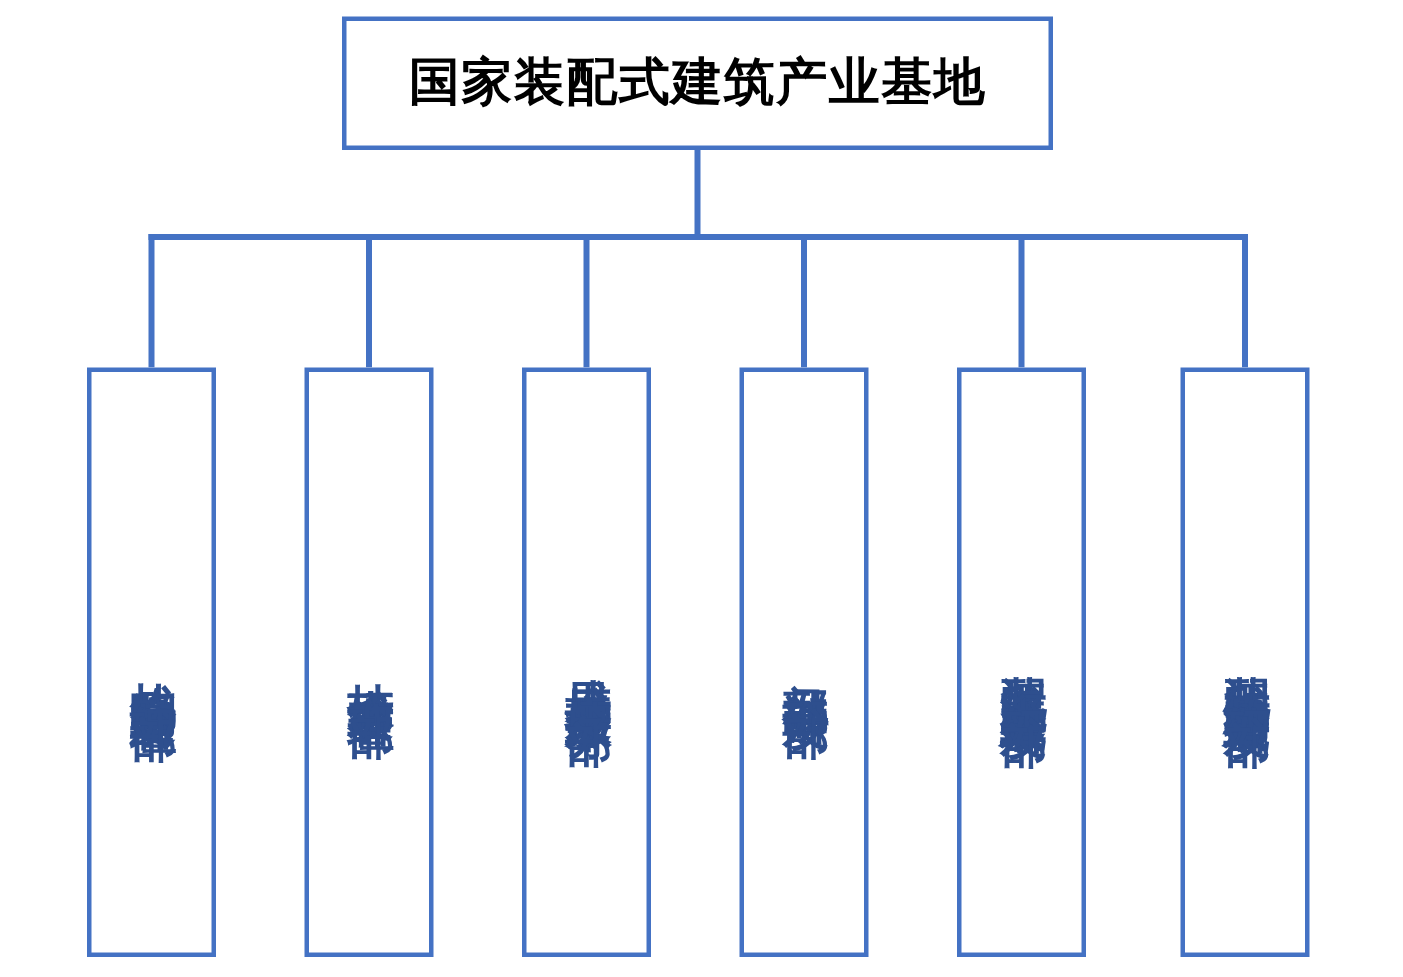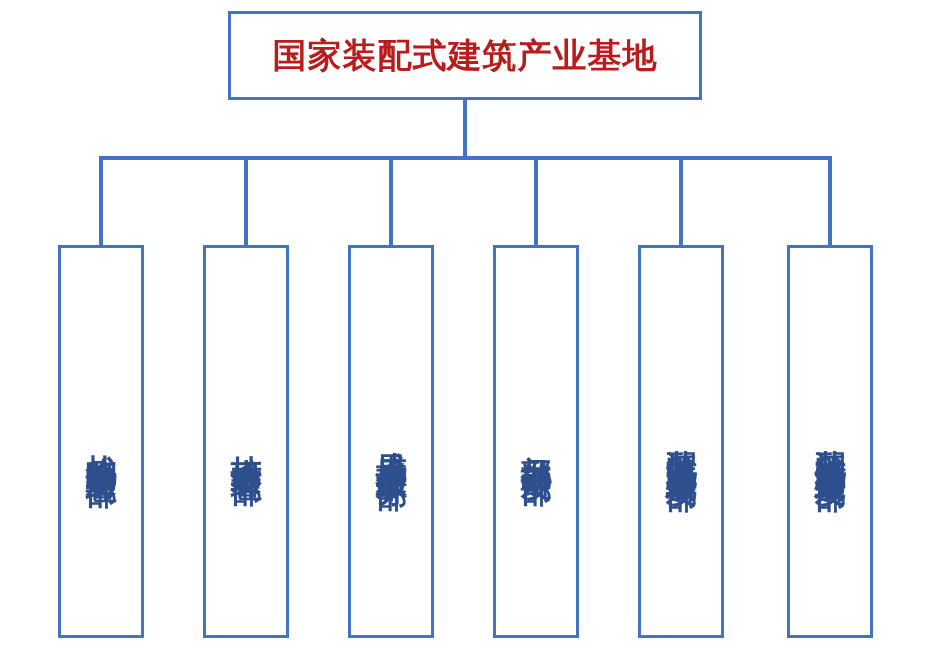--- a/index.html
+++ b/index.html
@@ -30,21 +30,21 @@
     border: 3px solid #4472C4;
     background: #ffffff;
     display: flex;
     align-items: center;
     justify-content: center;
   }
   .root-label {
     font-size: 34px;
     line-height: 1.1;
     font-weight: 700;
-    color: #b91c1c;
+    color: #000000;
     letter-spacing: 1px;
     white-space: nowrap;
   }
 
   
   .connector {
     position: absolute;
     background: #4472C4;
   }
   .conn-stem {            

